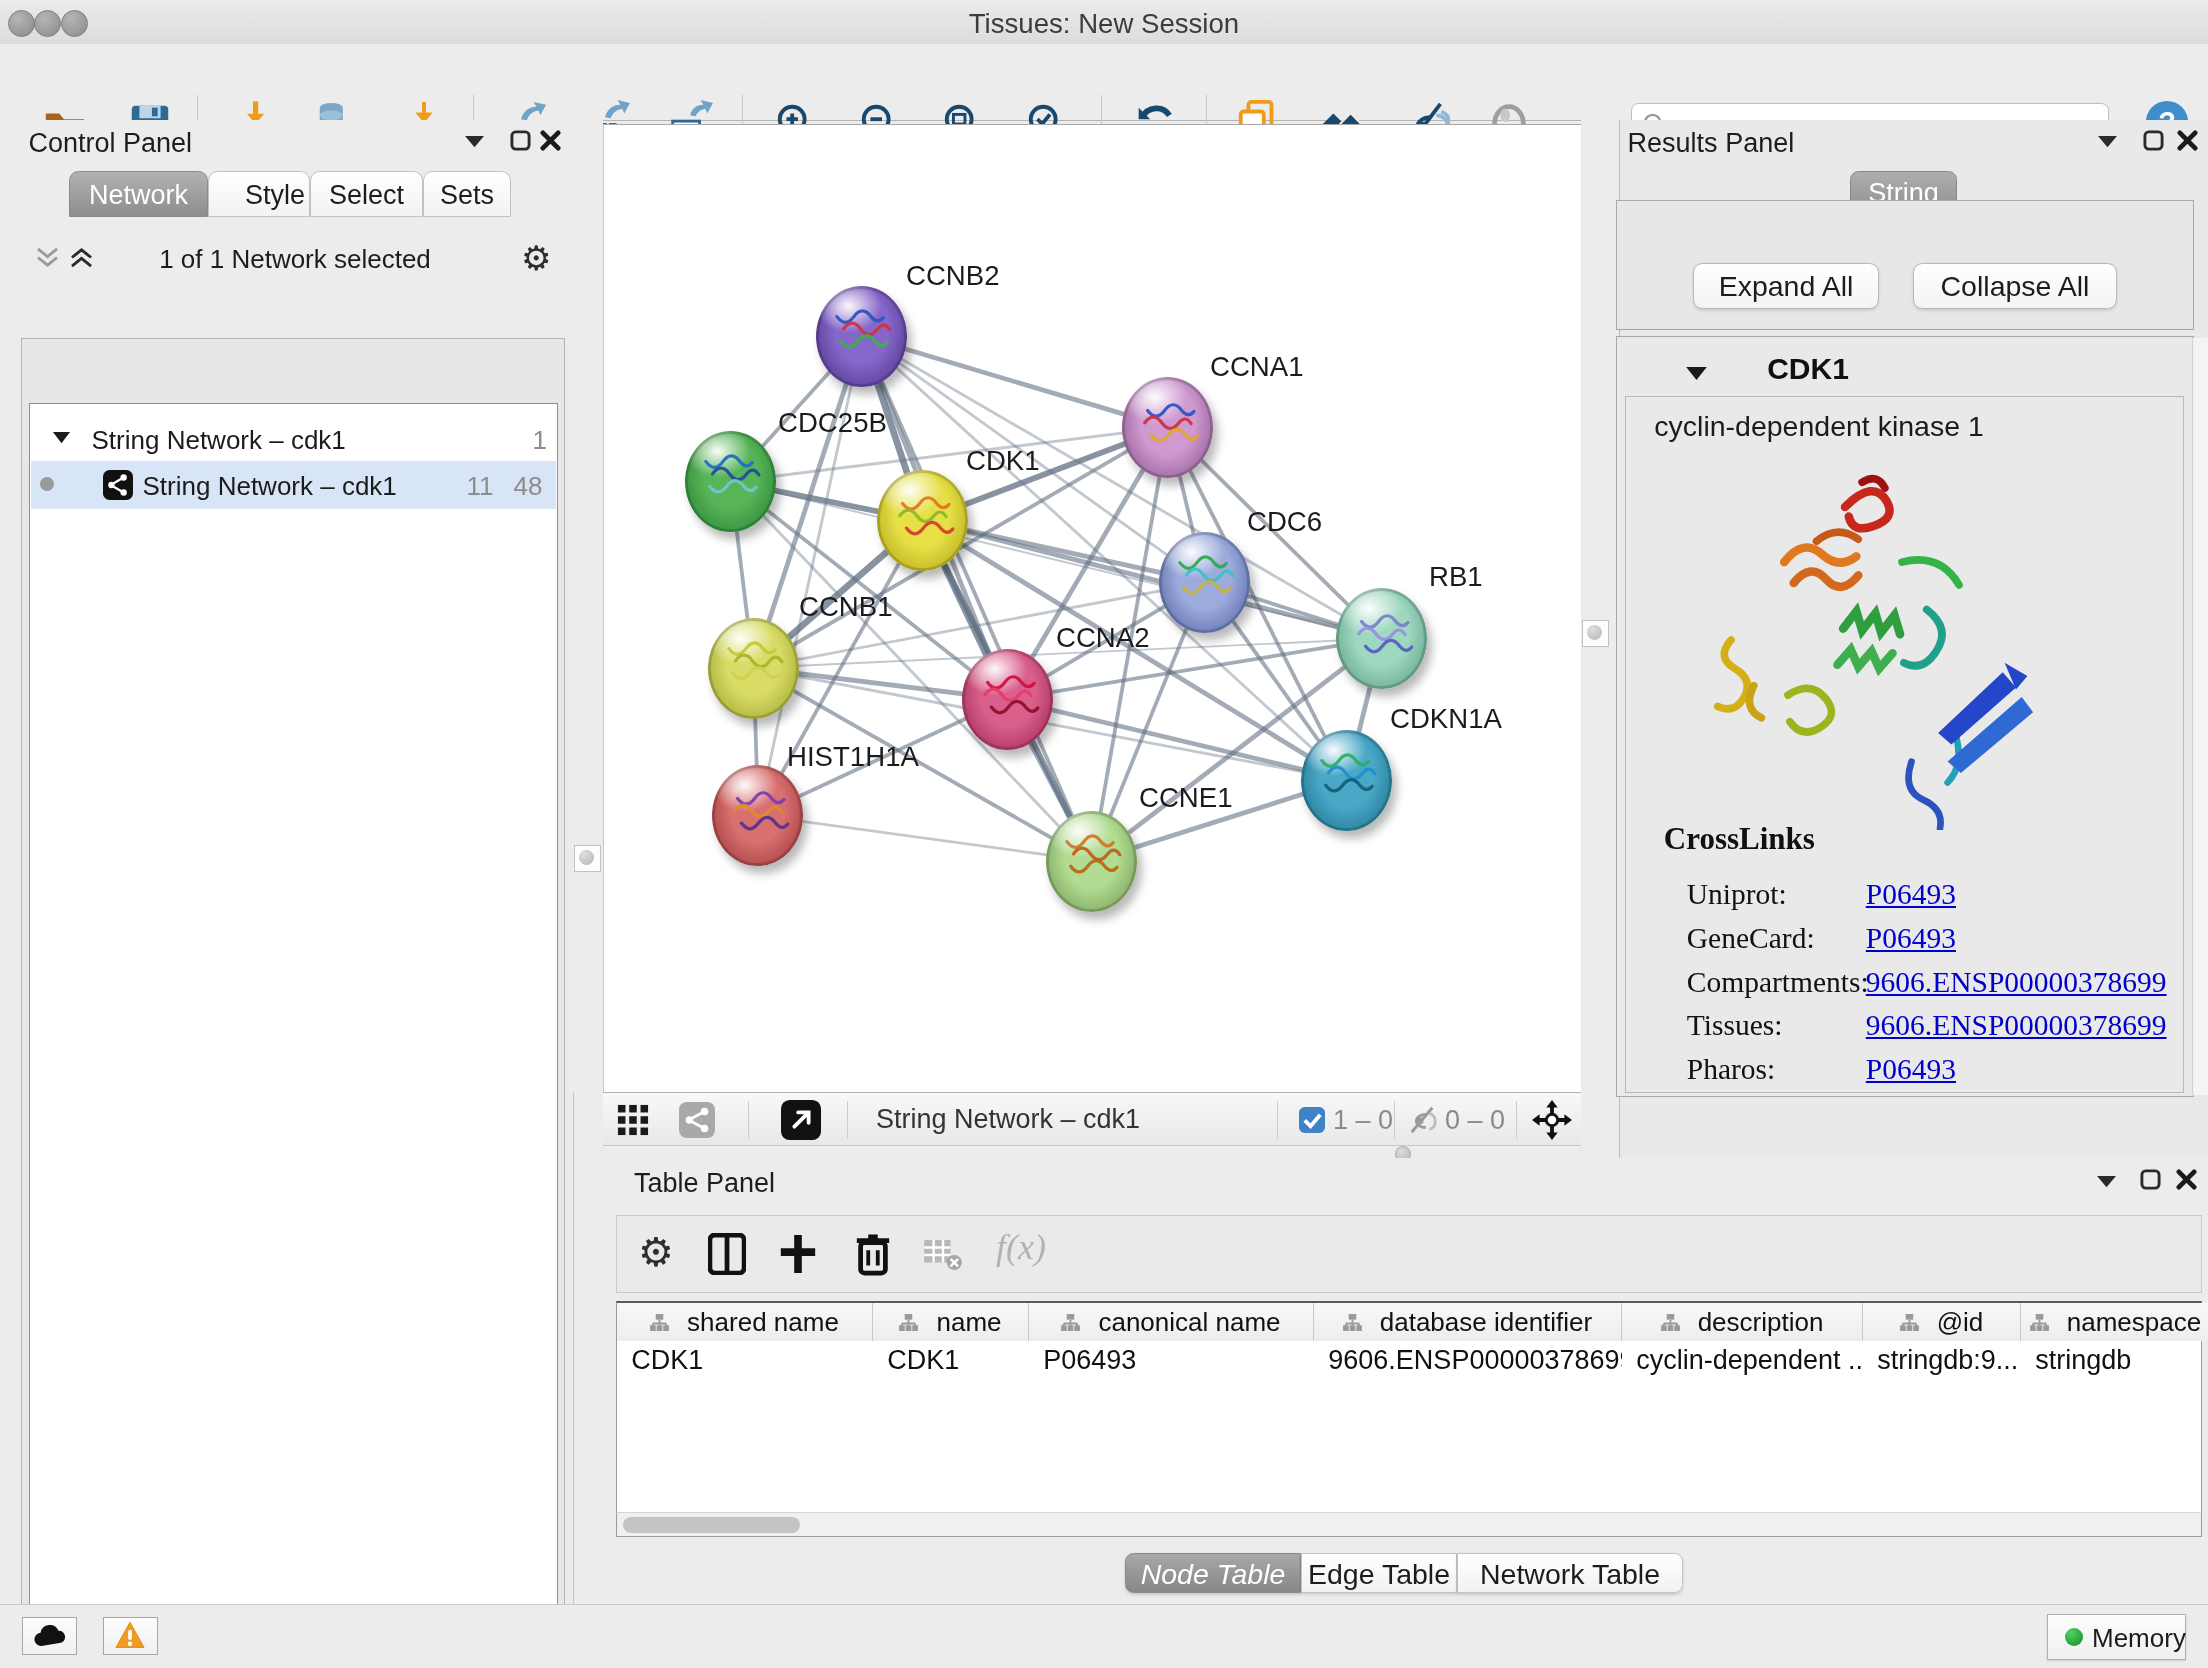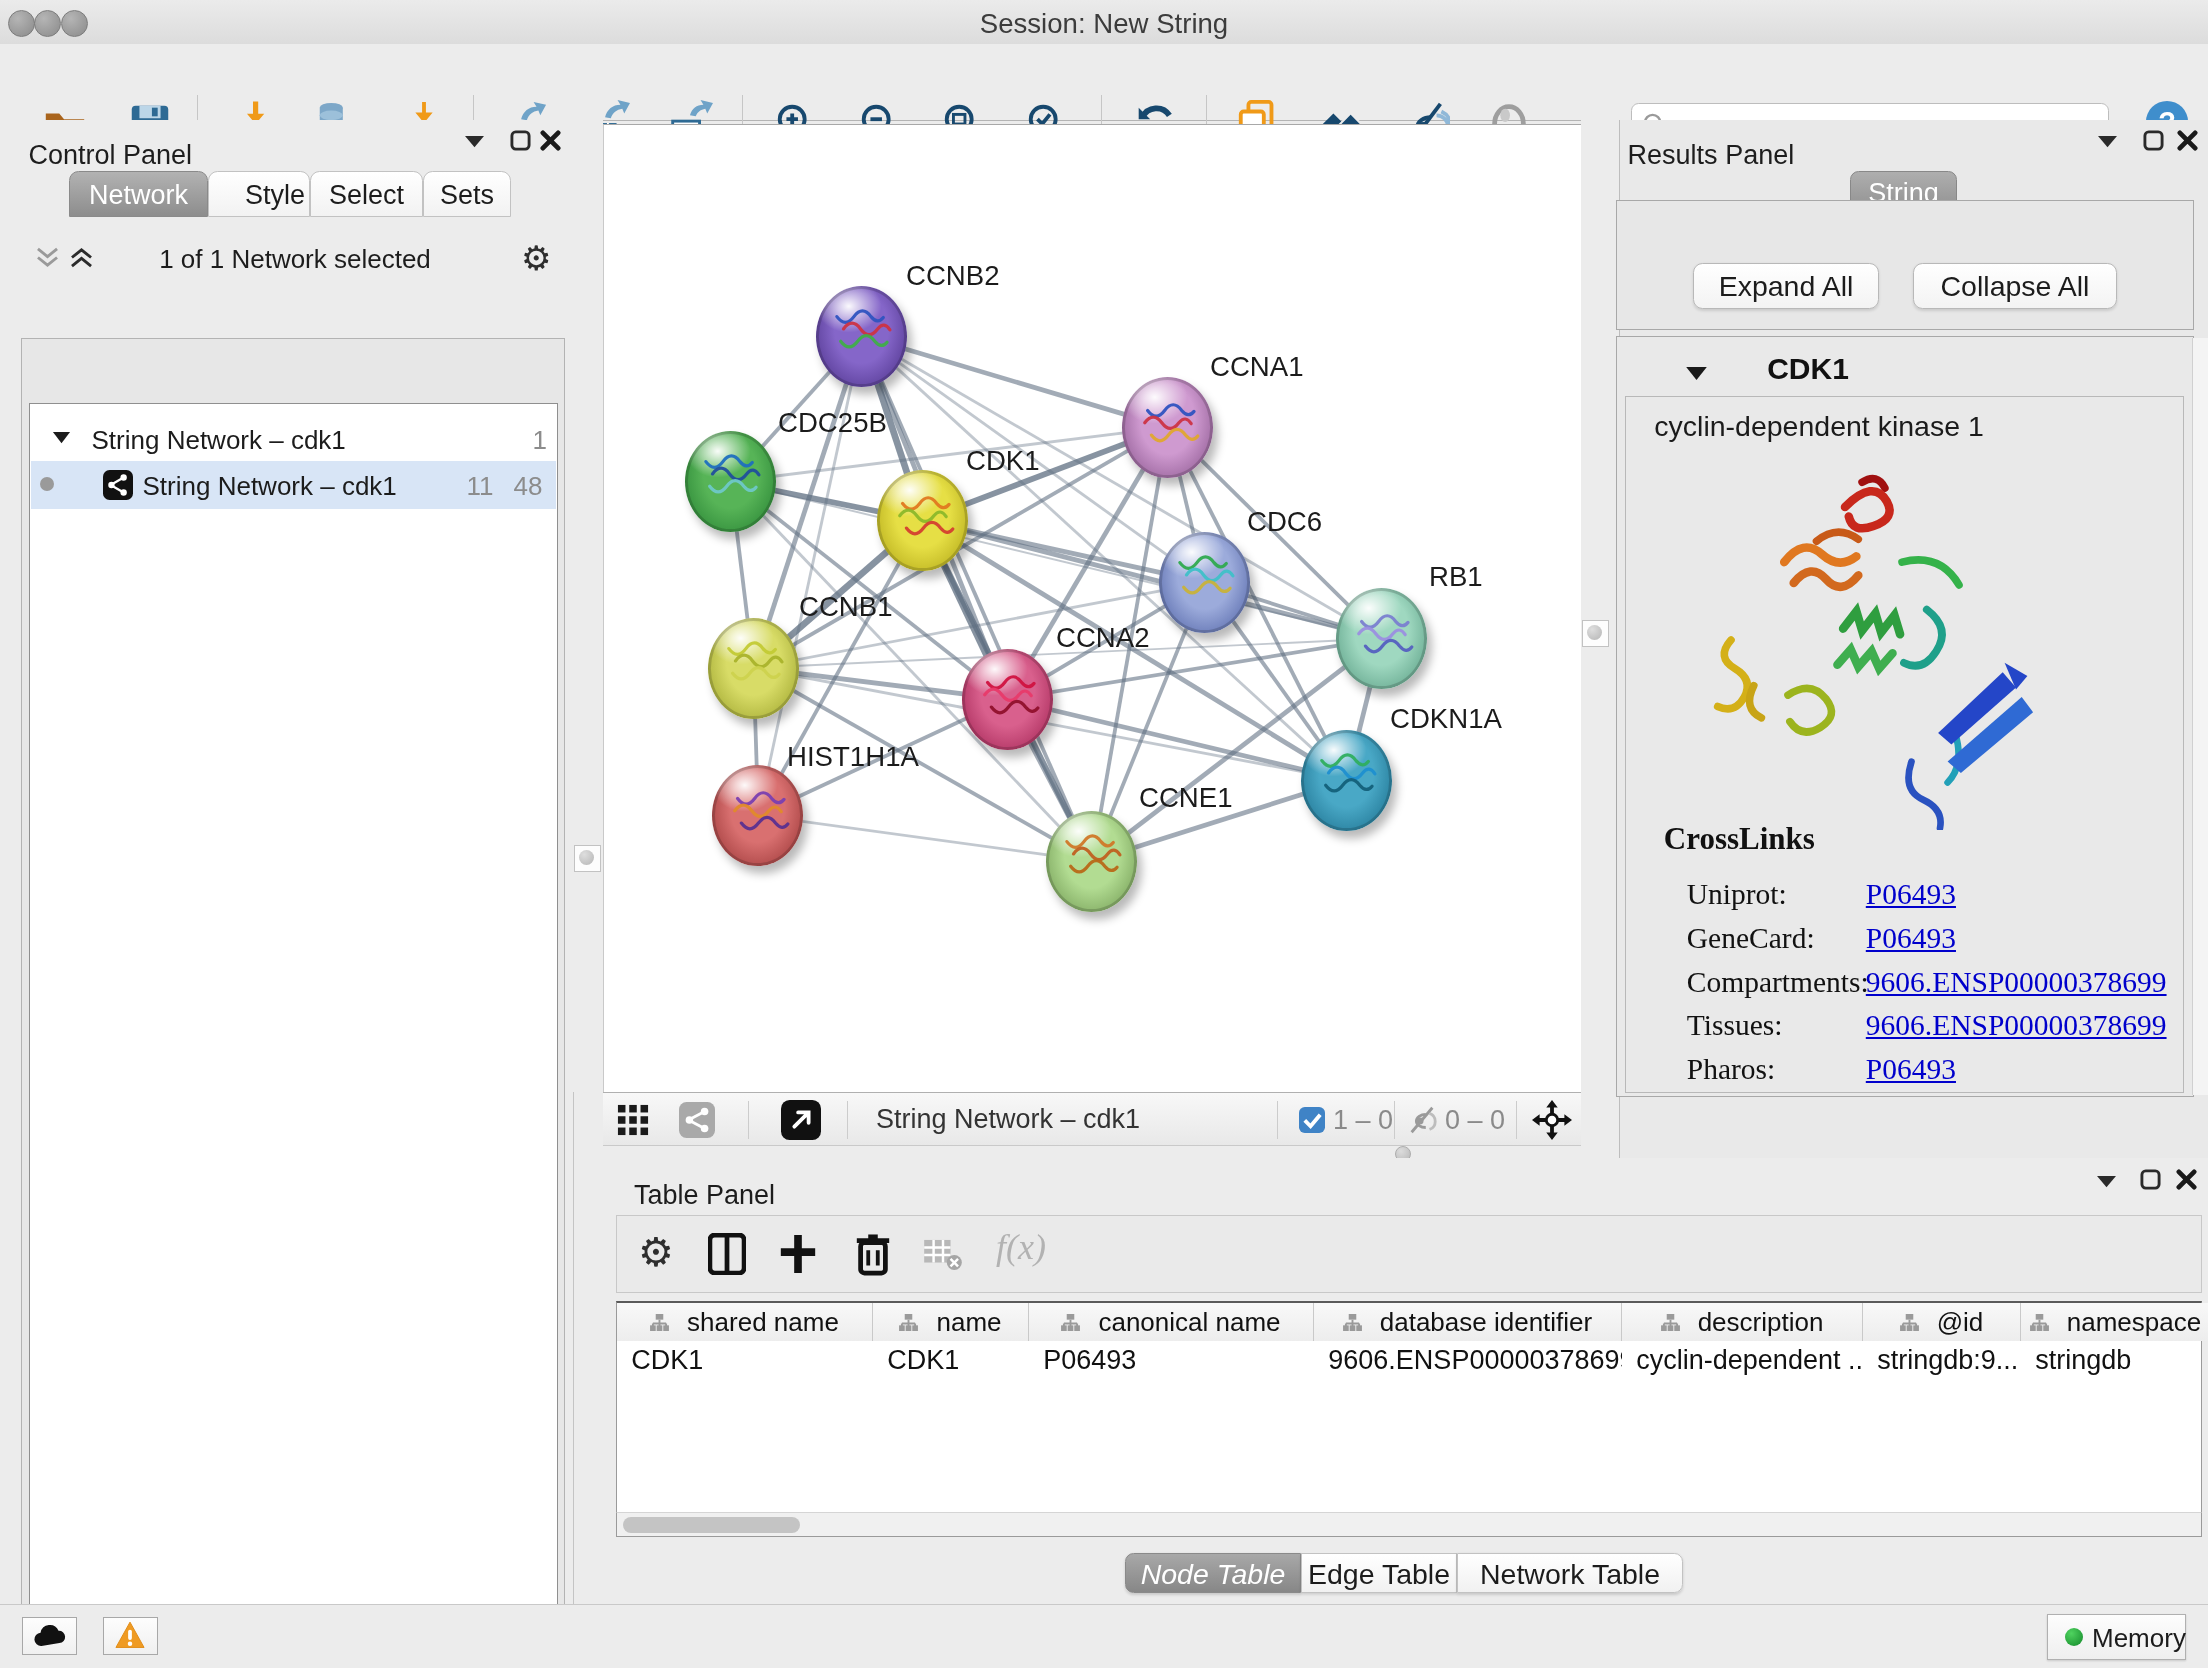--- a/index.html
+++ b/index.html
@@ -10,21 +10,21 @@
   .tlight{position:absolute;top:9.5px;width:25px;height:25px;border-radius:50%;background:radial-gradient(circle at 35% 30%,#b5b5b5,#8a8a8a);border:1px solid #7c7c7c;}
   #win-title{position:absolute;left:0;right:0;top:7.6px;text-align:center;font-size:27.6px;color:#3c3c3c;}
   
   #toolbar{left:0;top:44px;width:2208px;height:76px;background:#ececec;border-bottom:1px solid #b4b4b4;}
   .iconbtn{position:absolute;top:56px;width:48px;height:48px;}
   .tsep{position:absolute;top:51px;width:1px;height:55px;background:#c6c6c6;}
   #searchbox{position:absolute;left:1631px;top:59px;width:476px;height:42px;background:#fff;border:1px solid #bdbdbd;border-radius:7.6px;}
   #search-input{position:absolute;left:42px;top:3.8px;width:424px;height:32px;border:none;outline:none;font-size:25px;background:transparent;}
   
   #control-panel{left:0;top:120px;width:573px;height:1484px;background:#ececec;border-right:1px solid #c4c4c4;}
-  .panel-title{font-size:27px;color:#1d1d1d;margin-top:12px;}
+  .panel-title{font-size:27px;color:#1d1d1d;}
   .tabrow .tab{position:absolute;top:0;height:46px;line-height:46px;text-align:center;font-size:27px;color:#1c1c1c;background:linear-gradient(#ffffff,#f2f2f2);border:1px solid #c2c2c2;border-radius:9.5px 9.5px 0 0;box-sizing:border-box;}
   .tabrow .tab.sel{background:linear-gradient(#b2b2b2,#8d8d8d);color:#fff;border-color:#8a8a8a;}
   #cp-box{left:21px;top:218px;width:544px;height:1324px;background:#e7e7e7;border:1px solid #b3b3b3;box-sizing:border-box;}
   #cp-tree{left:28.5px;top:283px;width:529px;height:1252px;background:#fff;border:1px solid #8f8f8f;box-sizing:border-box;}
   .treerow{position:absolute;left:1px;width:525px;height:46px;}
   .treerow .lbl{position:absolute;font-size:26px;color:#1c1c1c;white-space:nowrap;}
   .treerow .num{position:absolute;font-size:26px;color:#8c8c8c;}
   
   #canvas{left:603px;top:124px;width:978px;height:968px;background:#fff;border-top:1px solid #a8a8a8;border-left:1px solid #c9c9c9;overflow:hidden;}
   .node{position:absolute;width:91px;height:101px;border-radius:50%;box-shadow:inset 0 0 0 2.9px rgba(0,0,0,.16), 4.8px 7.6px 9.5px rgba(0,0,0,.28);}
@@ -58,21 +58,21 @@
   #memory-btn span{position:absolute;left:44px;top:8.6px;font-size:26px;color:#1c1c1c;}
   .glyph{color:#2e2e2e;}
 </style>
 </head>
 <body>
 
 <div id="titlebar" class="abs">
   <span class="tlight" style="left:7.6px"></span>
   <span class="tlight" style="left:34px"></span>
   <span class="tlight" style="left:61px"></span>
-  <div id="win-title">Session: New String</div>
+  <div id="win-title">Tissues: New Session</div>
 </div>
 
 <div id="toolbar" class="abs">
   <svg class="iconbtn" style="left:41px" viewBox="0 0 50 50">
       <path d="M5 14h14l5 6h21v20H5z" fill="#a9641c"></path>
       <path d="M9 22h36l-5 18H5z" fill="#f0a93c"></path>
     </svg>
   <svg class="iconbtn" style="left:126px" viewBox="0 0 50 50">
       <rect x="6" y="6" width="38" height="38" rx="4" fill="#2e6a94"></rect>
       <rect x="14" y="6" width="22" height="13" fill="#bcd6e8"></rect>

